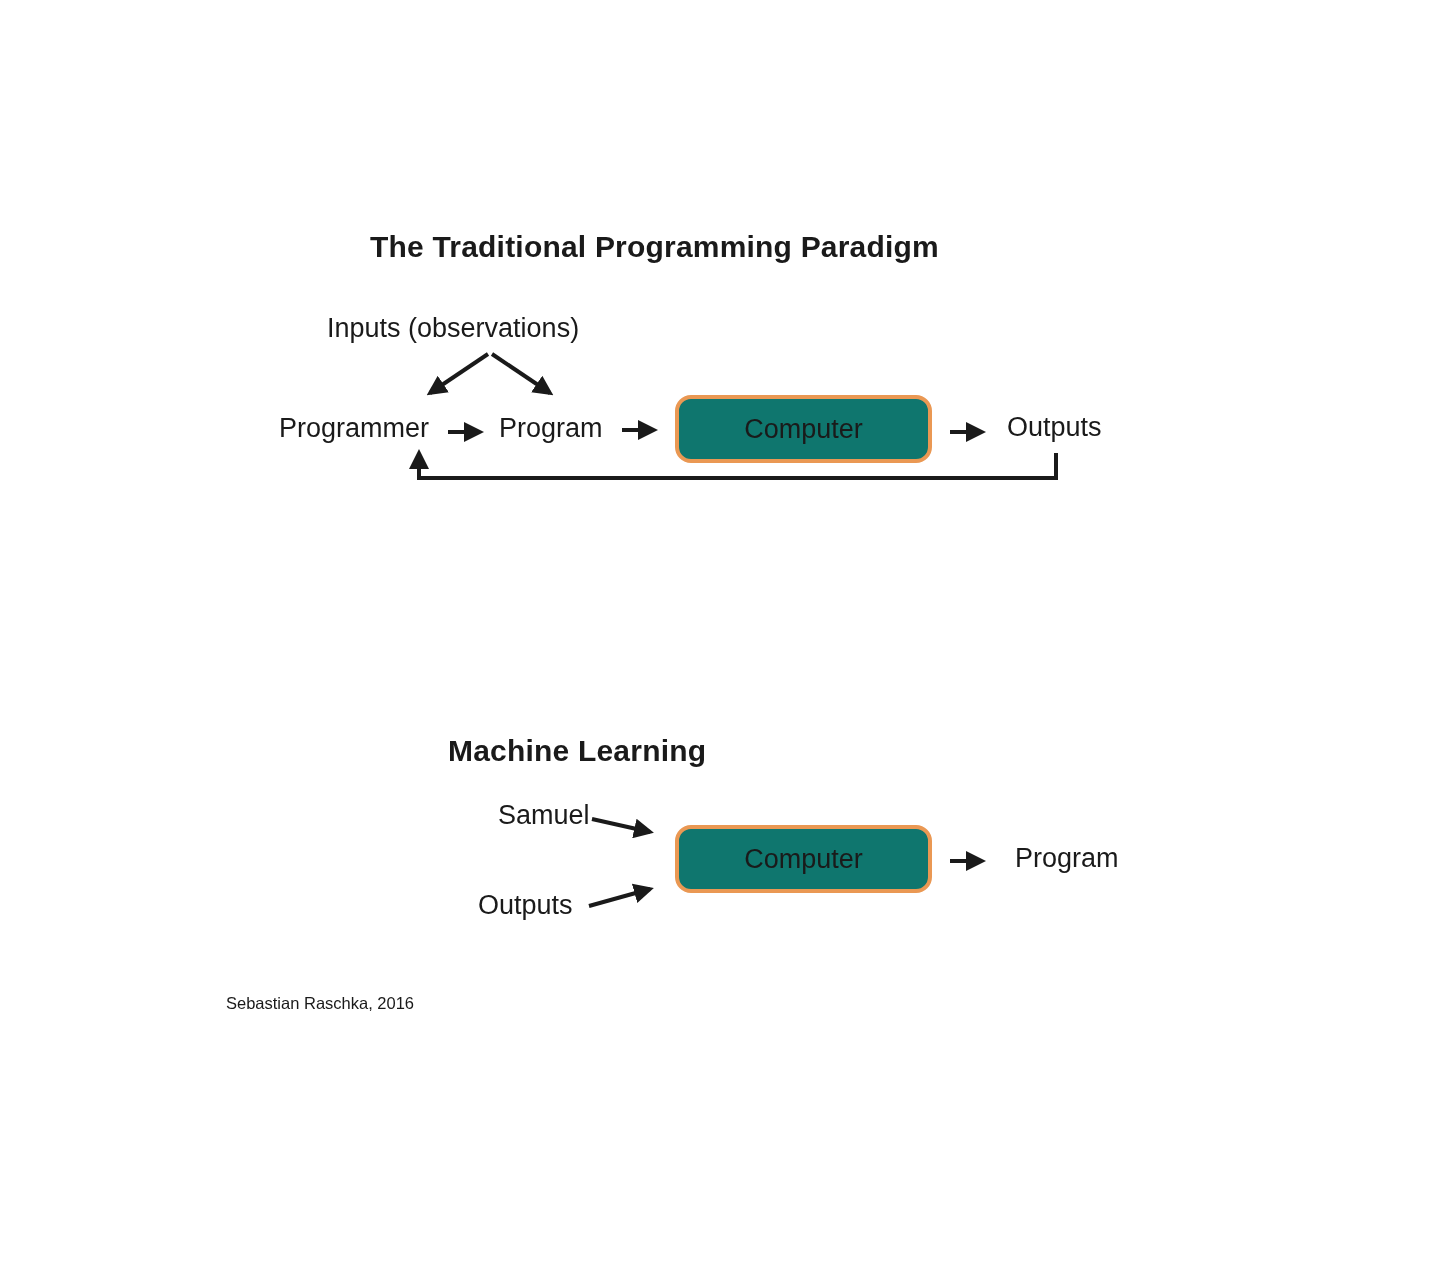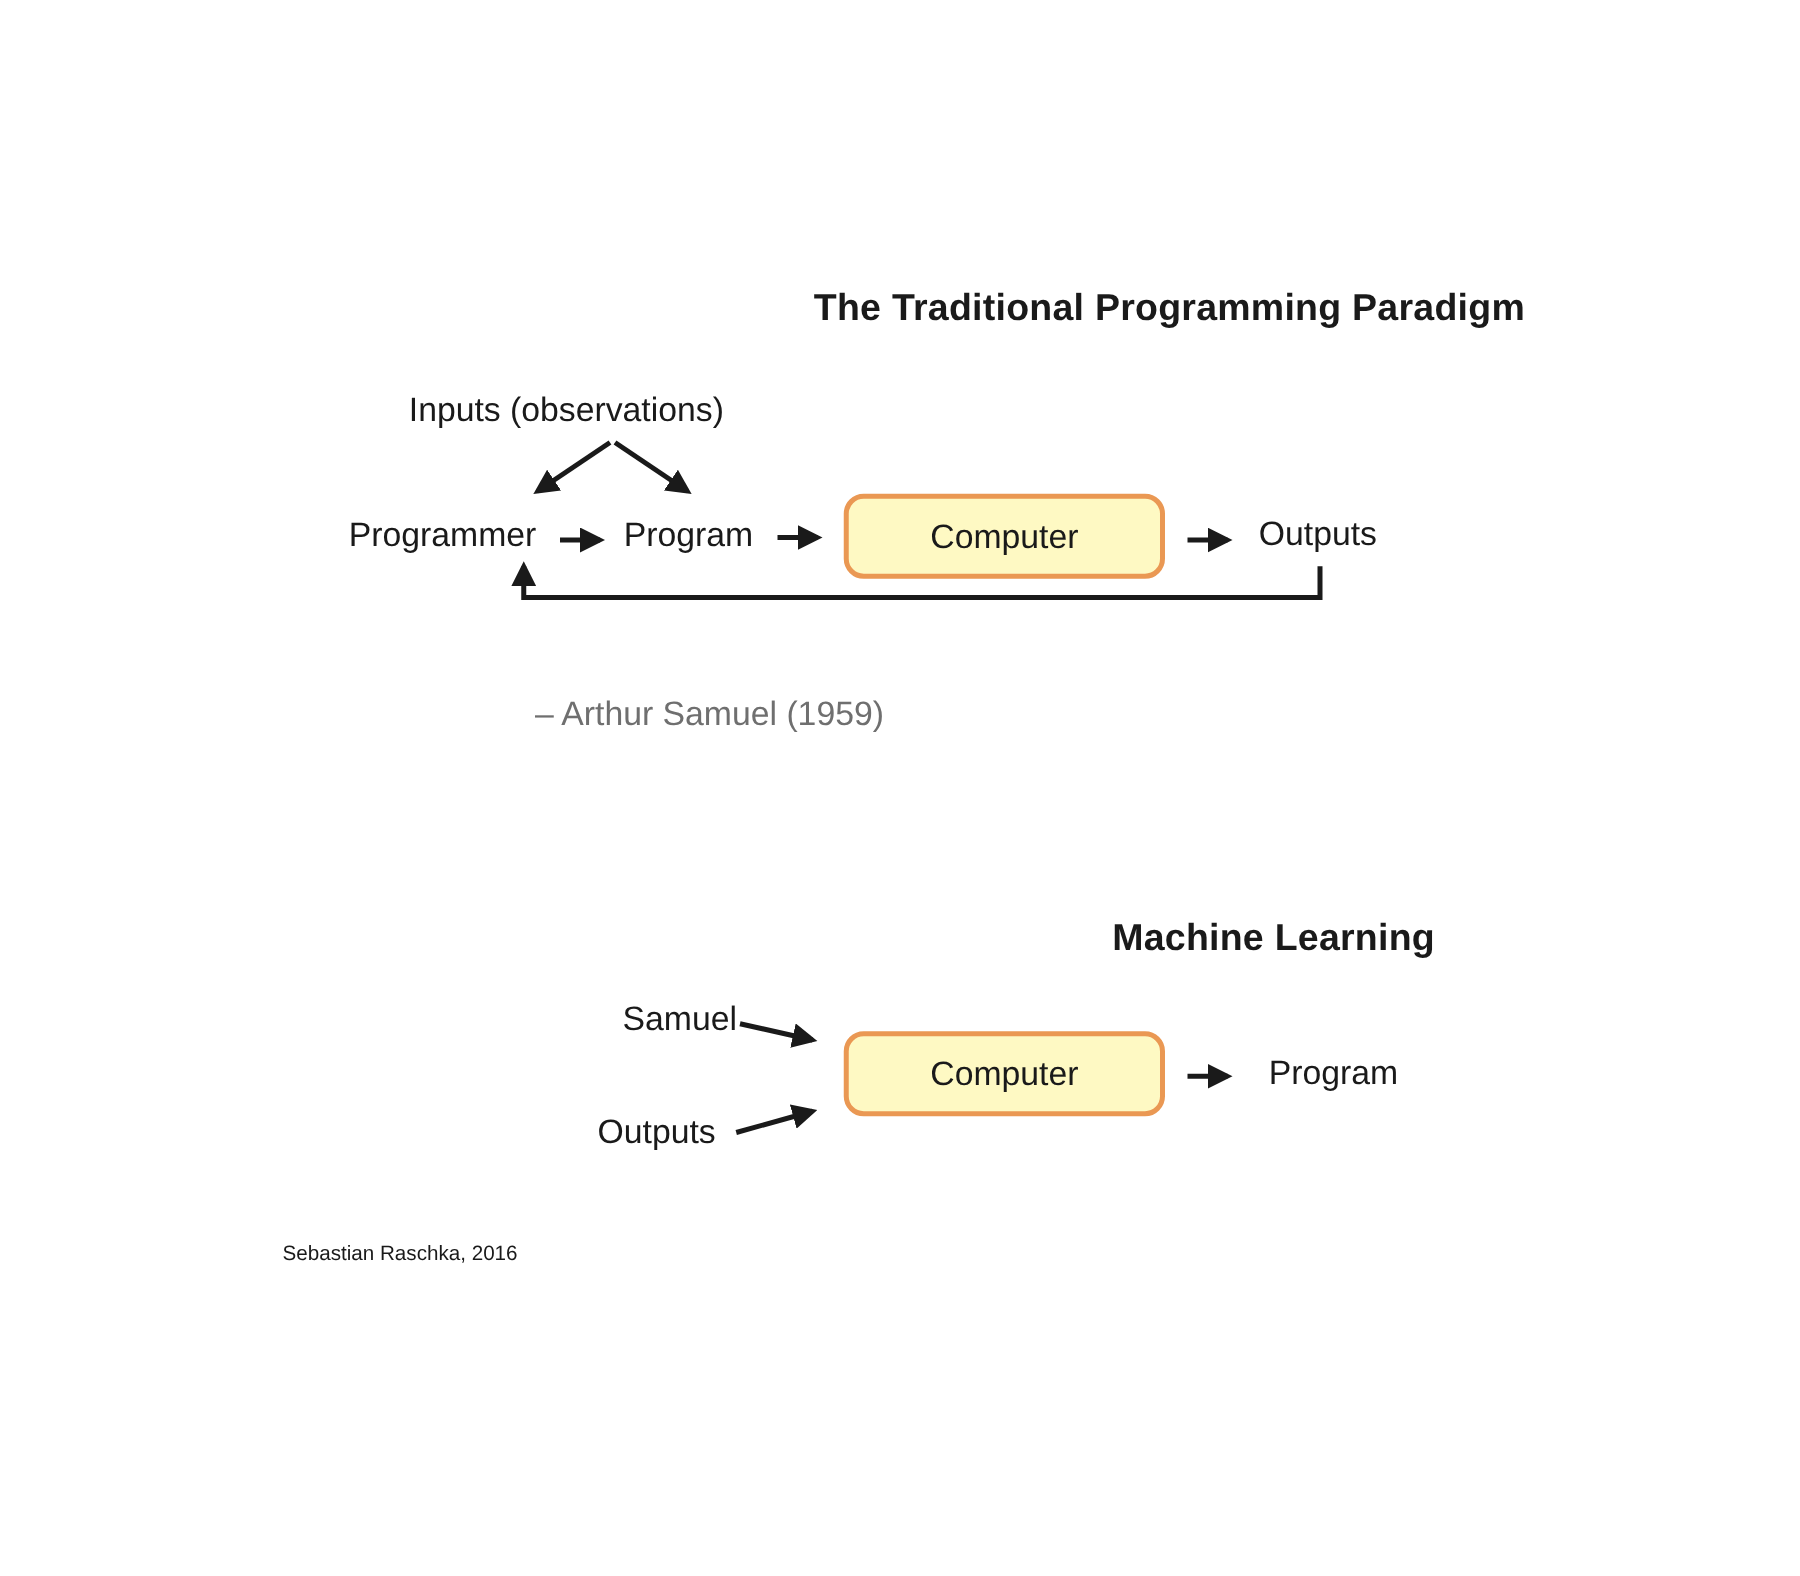--- a/index.html
+++ b/index.html
@@ -32,31 +32,31 @@
   }
   .arrowhead { fill: var(--arrow); }
   .abs { position: absolute; white-space: nowrap; }
   .label {
     font-size: 27px;
     color: var(--text);
   }
   .section-title {
     font-size: 30px;
     font-weight: 700;
-    text-align: right;
+    text-align: left;
     color: var(--text);
     letter-spacing: 0.2px;
   }
   .orange-box {
     position: absolute;
     width: 257px;
     height: 68px;
     border: 4px solid var(--orange);
     border-radius: 16px;
-    background: #fef9c3;
+    background: #0f766e;
     display: flex;
     align-items: center;
     justify-content: center;
   }
   .quote-block {
     position: absolute;
     left: 428px;
     top: 553px;
     font-size: 27px;
     line-height: 36px;
@@ -101,21 +101,20 @@
 
   <div class="abs label" style="left:499px; top:413px;">Program</div>
 
   <div class="orange-box" style="left:675px; top:395px;">
     <span class="label">Computer</span>
   </div>
 
   <div class="abs label" style="left:1007px; top:412px;">Outputs</div>
 
   <div class="quote-block">
-    <div class="quote-attr">– Arthur Samuel (1959)</div>
   </div>
 
   <div class="abs section-title" style="left:448px; top:734px; width:700px;">Machine Learning</div>
 
   <div class="abs label" style="left:498px; top:800px;">Samuel</div>
 
   <div class="abs label" style="left:478px; top:890px;">Outputs</div>
 
   <div class="orange-box" style="left:675px; top:825px;">
     <span class="label">Computer</span>

